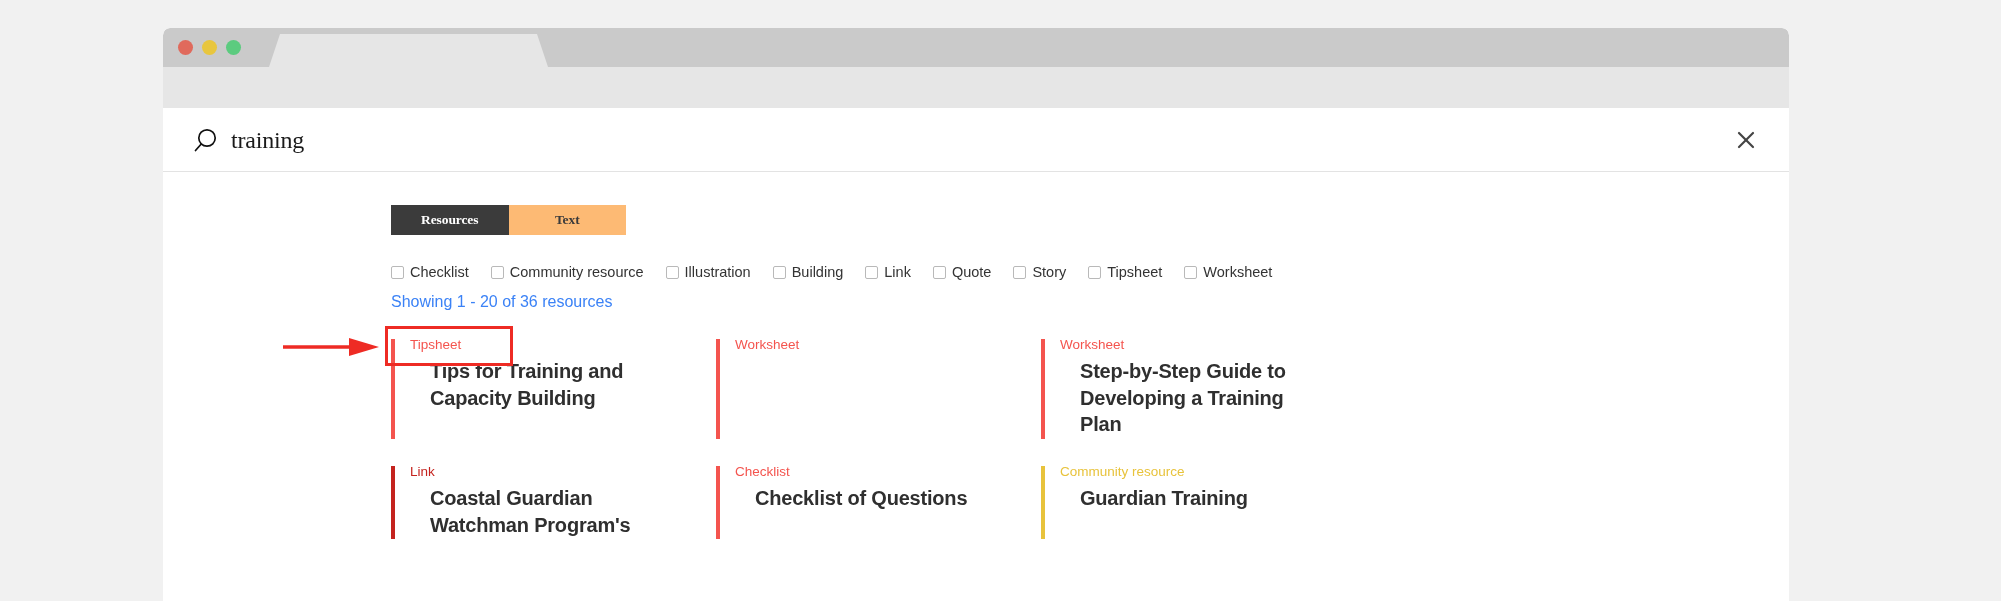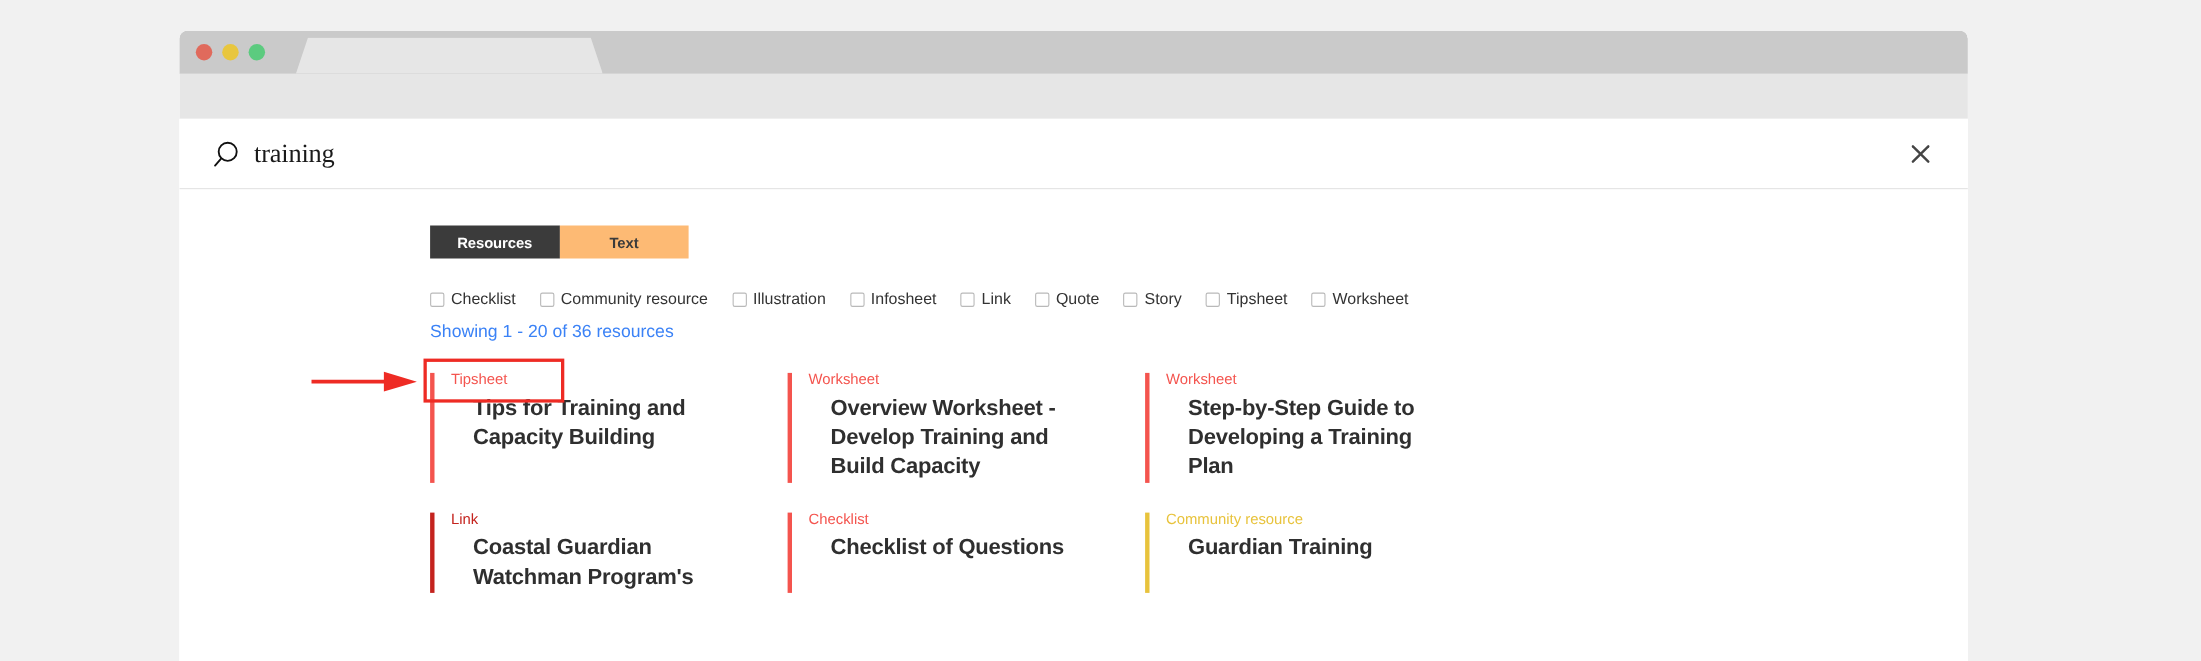--- a/index.html
+++ b/index.html
@@ -110,21 +110,21 @@
     margin-bottom: 29px;
   }
   .seg-tab {
     flex: 1;
     display: flex; align-items: center; justify-content: center;
     font-size: 13.5px;
     font-weight: bold;
     letter-spacing: -0.1px;
     cursor: pointer;
     border: none;
-    font-family: Liberation Sans, sans-serif;
+    font-family: Liberation Serif, serif;
   }
   .seg-tab.active { background: #3b3b3b; color: #ffffff; }
   .seg-tab.inactive { background: #fdba74; color: #3b3b3b; }
 
   
   #annotation-box {
     position: absolute;
     left: 222px; top: 218px;
     width: 128px; height: 40px;
     border: 3px solid #ee2b24;
@@ -255,21 +255,21 @@
           <label class="filter-item">
             <span class="filter-box"></span>
             <span>Community resource</span>
           </label>
           <label class="filter-item">
             <span class="filter-box"></span>
             <span>Illustration</span>
           </label>
           <label class="filter-item">
             <span class="filter-box"></span>
-            <span>Infosheet</span>
+            <span>Building</span>
           </label>
           <label class="filter-item">
             <span class="filter-box"></span>
             <span>Link</span>
           </label>
           <label class="filter-item">
             <span class="filter-box"></span>
             <span>Quote</span>
           </label>
           <label class="filter-item">
@@ -288,21 +288,20 @@
 
       <div id="results-count">Showing 1 - 20 of 36 resources</div>
 
       <div id="results-grid">
           <div class="result-card" style="--accent: #f4544e;">
             <div class="card-category">Tipsheet</div>
             <div class="card-title">Tips for Training and Capacity Building</div>
           </div>
           <div class="result-card" style="--accent: #f4544e;">
             <div class="card-category">Worksheet</div>
-            <div class="card-title">Overview Worksheet - Develop Training and Build Capacity</div>
           </div>
           <div class="result-card" style="--accent: #f4544e;">
             <div class="card-category">Worksheet</div>
             <div class="card-title">Step-by-Step Guide to Developing a Training Plan</div>
           </div>
           <div class="result-card" style="--accent: #c4231e;">
             <div class="card-category">Link</div>
             <div class="card-title">Coastal Guardian Watchman Program's</div>
           </div>
           <div class="result-card" style="--accent: #f4544e;">

